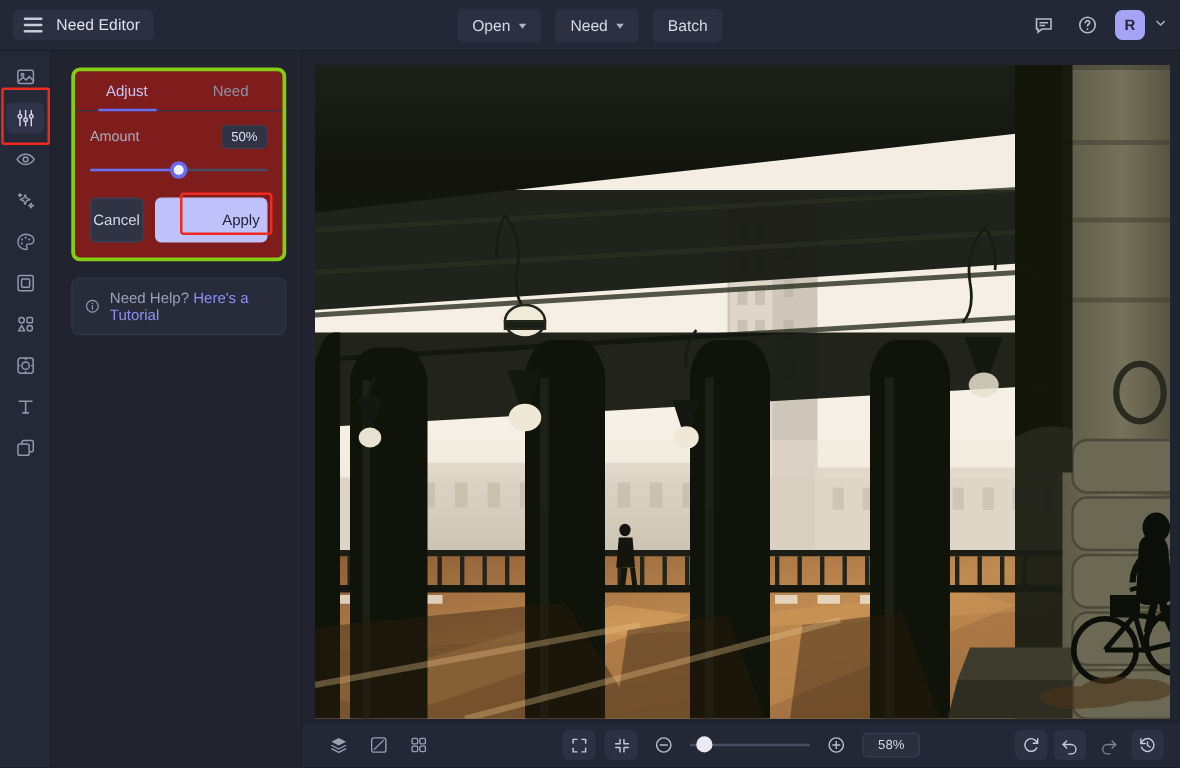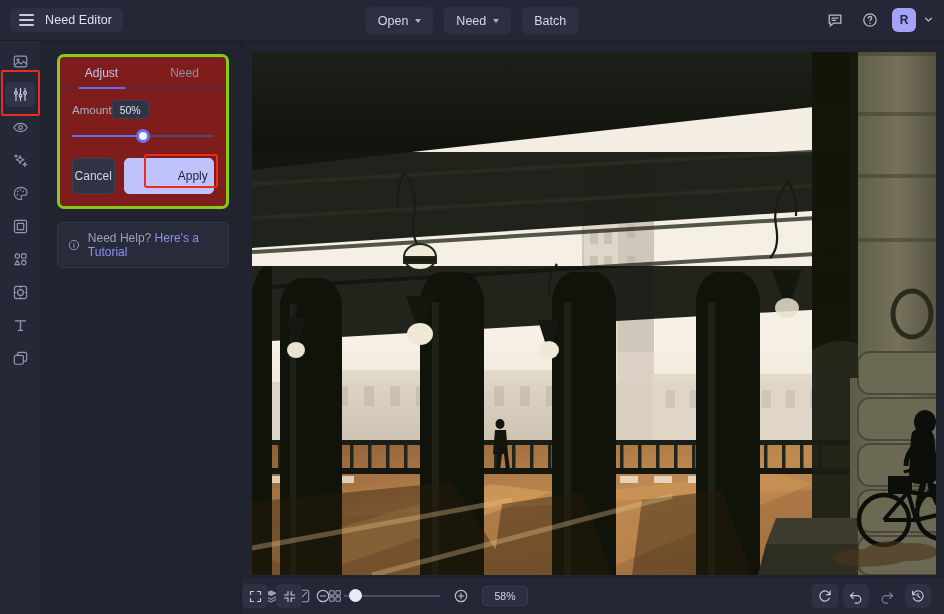--- a/index.html
+++ b/index.html
@@ -120,21 +120,21 @@
     font-family: inherit; background: none; border: none;
   }
   .tab.active { color: #c3c7f5; }
   .tab.active::after {
     content: ""; position: absolute; left: 50%; transform: translateX(-50%);
     bottom: -1px; width: 47px; height: 2.5px; background: #6b6df0; border-radius: 2px;
   }
 
   .card-body { padding: 11px 12px 12px; }
   .row-label {
-    display: flex; align-items: center; 
+    display: flex; align-items: center; justify-content: space-between;
     margin-bottom: 9px;
   }
   .amount-label { color: #a9aebf; font-size: 11.5px; }
   .amount-val {
     background: #2f3343; border: 1px solid #3a3e53; border-radius: 4px;
     color: #dfe2ee; font-size: 10.5px; padding: 2.5px 7px; min-width: 36px; text-align: right;
   }
   .slider { position: relative; height: 16px; margin: 0 0 14px 0; cursor: pointer; }
   .slider-track {
     position: absolute; top: 7px; left: 0; right: 0; height: 2px;
@@ -188,21 +188,21 @@
   .bottombar {
     height: 37px; min-height: 37px;
     background: #242736;
     border-top: 1px solid #1b1e29;
     display: flex; align-items: center;
     padding: 0 13px 0 16px; position: relative;
   }
   .bb-left { display: flex; align-items: center; gap: 6px; }
   .bb-center {
     position: absolute; left: 0; right: 0;
-    display: flex; align-items: center; justify-content: flex-start; gap: 8px;
+    display: flex; align-items: center; justify-content: center; gap: 8px;
     pointer-events: none;
   }
   .bb-center > * { pointer-events: auto; }
   .bb-right { margin-left: auto; display: flex; align-items: center; gap: 5px; z-index: 2; }
   .bb-btn {
     width: 26px; height: 24px; border-radius: 5px;
     background: transparent; border: none; cursor: pointer;
     display: flex; align-items: center; justify-content: center;
   }
   .bb-btn:hover, .bb-btn.framed { background: #2d3142; }

